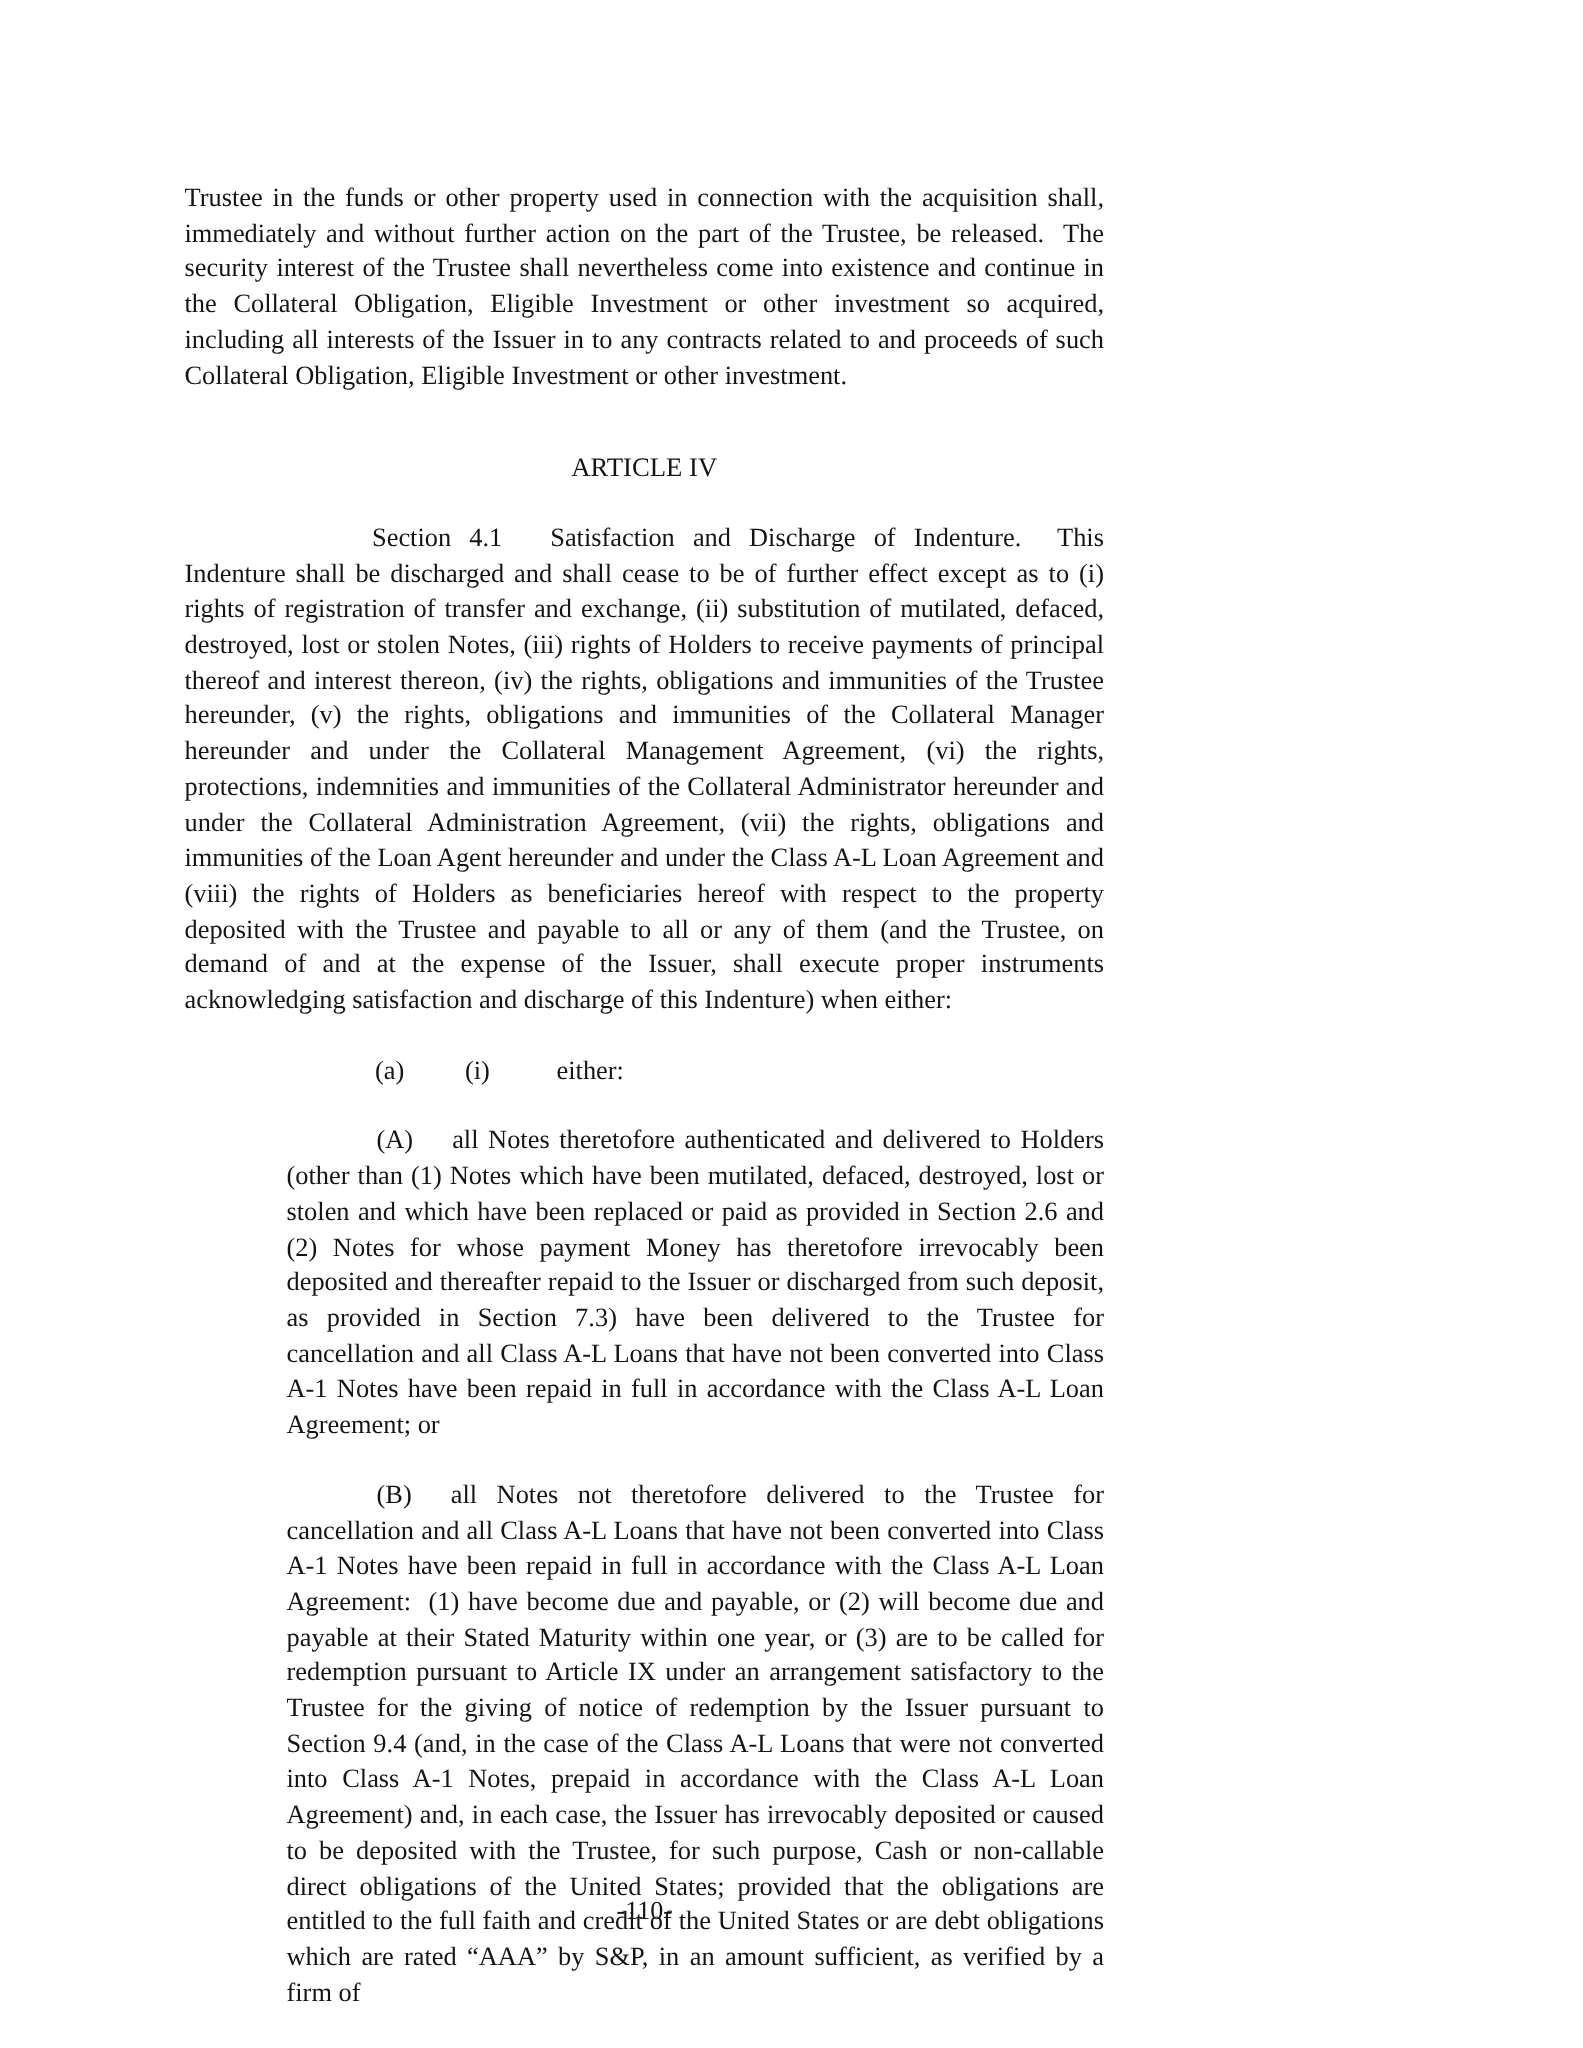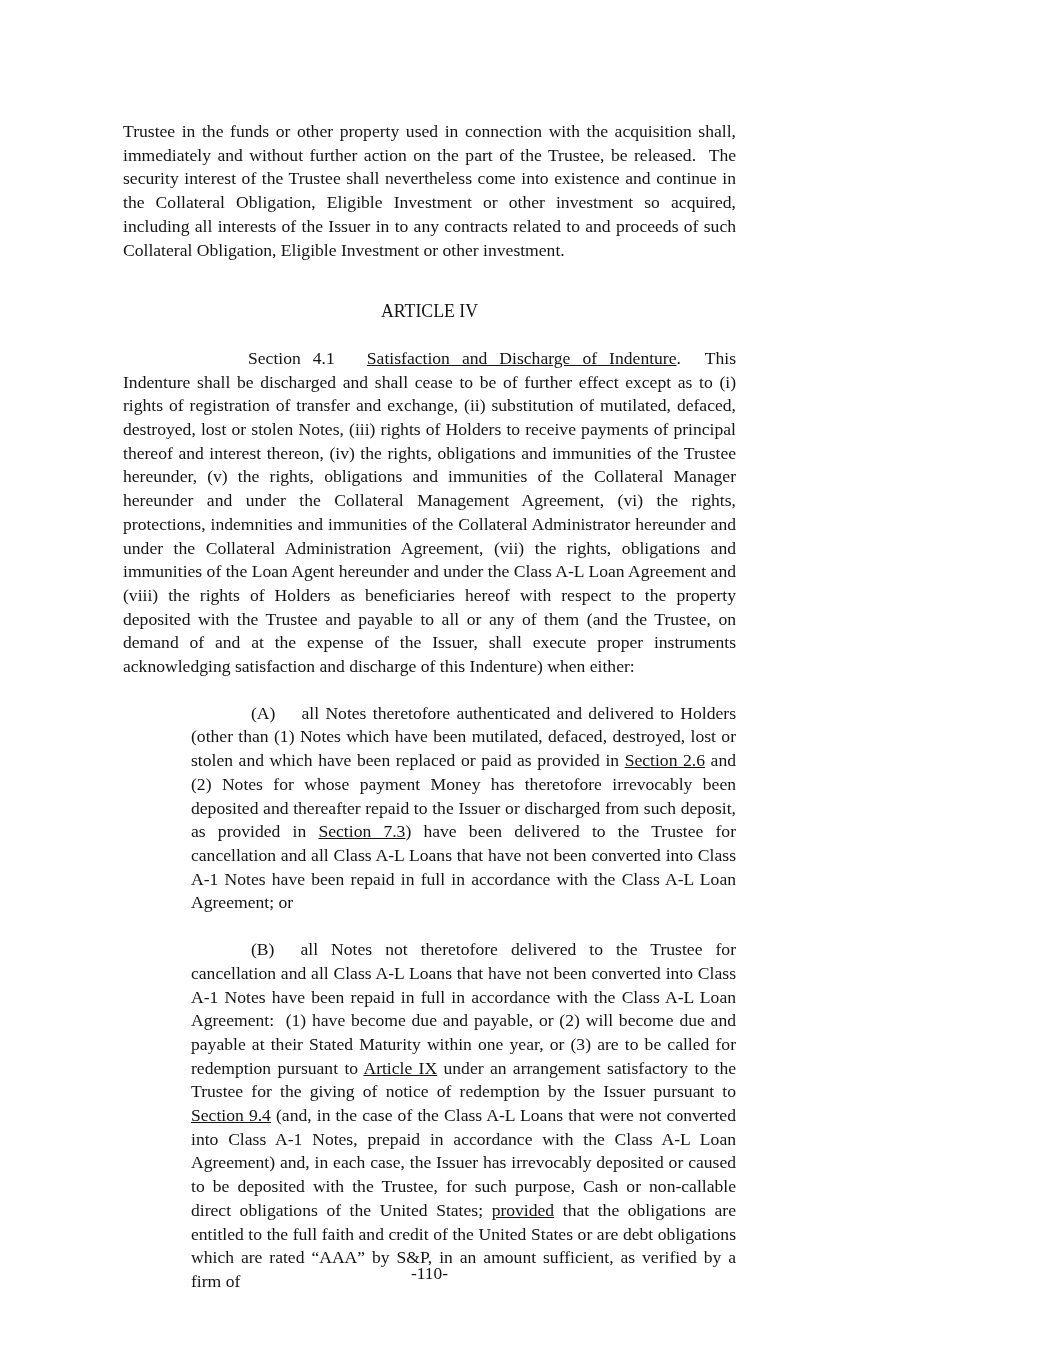--- a/index.html
+++ b/index.html
@@ -39,21 +39,20 @@
   }
   .tab {
     display: inline-block;
     width: 32px;
   }
   .tab-sm {
     display: inline-block;
     width: 26px;
   }
   .u {
-    text-decoration: underline;
   }
   .list-line {
     margin: 23px 0 0 127px;
     font-size: 17.6px;
     line-height: 23.7px;
   }
   .list-col {
     display: inline-block;
   }
   .col-a { width: 60px; }
@@ -95,20 +94,21 @@
 
 <div class="page">
 
   <p class="body-text">Trustee in the funds or other property used in connection with the acquisition shall, immediately and without further action on the part of the Trustee, be released.&nbsp; The security interest of the Trustee shall nevertheless come into existence and continue in the Collateral Obligation, Eligible Investment or other investment so acquired, including all interests of the Issuer in to any contracts related to and proceeds of such Collateral Obligation, Eligible Investment or other investment.</p>
 
   <p class="heading article-heading">ARTICLE IV</p>
 
 
   <p class="body-text section-para"><span>Section 4.1</span><span class="tab"></span><span class="u">Satisfaction and Discharge of Indenture</span><span>.&nbsp; This Indenture shall be discharged and shall cease to be of further effect except as to (i) rights of registration of transfer and exchange, (ii) substitution of mutilated, defaced, destroyed, lost or stolen Notes, (iii) rights of Holders to receive payments of principal thereof and interest thereon, (iv) the rights, obligations and immunities of the Trustee hereunder, (v) the rights, obligations and immunities of the Collateral Manager hereunder and under the Collateral Management Agreement, (vi) the rights, protections, indemnities and immunities of the Collateral Administrator hereunder and under the Collateral Administration Agreement, (vii) the rights, obligations and immunities of the Loan Agent hereunder and under the Class A-L Loan Agreement and (viii) the rights of Holders as beneficiaries hereof with respect to the property deposited with the Trustee and payable to all or any of them (and the Trustee, on demand of and at the expense of the Issuer, shall execute proper instruments acknowledging satisfaction and discharge of this Indenture) when either:</span></p>
 
+  <div class="list-line"><span class="list-col col-a">(a)</span><span class="list-col col-i">(i)</span><span>either:</span></div>
 
   <p class="clause"><span>(A)</span><span class="tab-sm"></span><span>all Notes theretofore authenticated and delivered to Holders (other than (1) Notes which have been mutilated, defaced, destroyed, lost or stolen and which have been replaced or paid as provided in </span><span class="u">Section 2.6</span><span> and (2) Notes for whose payment Money has theretofore irrevocably been deposited and thereafter repaid to the Issuer or discharged from such deposit, as provided in </span><span class="u">Section 7.3</span><span>) have been delivered to the Trustee for cancellation and all Class A-L Loans that have not been converted into Class A-1 Notes have been repaid in full in accordance with the Class A-L Loan Agreement; or</span></p>
 
   <p class="clause"><span>(B)</span><span class="tab-sm"></span><span>all Notes not theretofore delivered to the Trustee for cancellation and all Class A-L Loans that have not been converted into Class A-1 Notes have been repaid in full in accordance with the Class A-L Loan Agreement:&nbsp; (1) have become due and payable, or (2) will become due and payable at their Stated Maturity within one year, or (3) are to be called for redemption pursuant to </span><span class="u">Article IX</span><span> under an arrangement satisfactory to the Trustee for the giving of notice of redemption by the Issuer pursuant to </span><span class="u">Section 9.4</span><span> (and, in the case of the Class A-L Loans that were not converted into Class A-1 Notes, prepaid in accordance with the Class A-L Loan Agreement) and, in each case, the Issuer has irrevocably deposited or caused to be deposited with the Trustee, for such purpose, Cash or non-callable direct obligations of the United States; </span><span class="u">provided</span><span> that the obligations are entitled to the full faith and credit of the United States or are debt obligations which are rated “AAA” by S&amp;P, in an amount sufficient, as verified by a firm of</span></p>
 
 
   <div class="page-number">-110-</div>
 
 </div>
 

